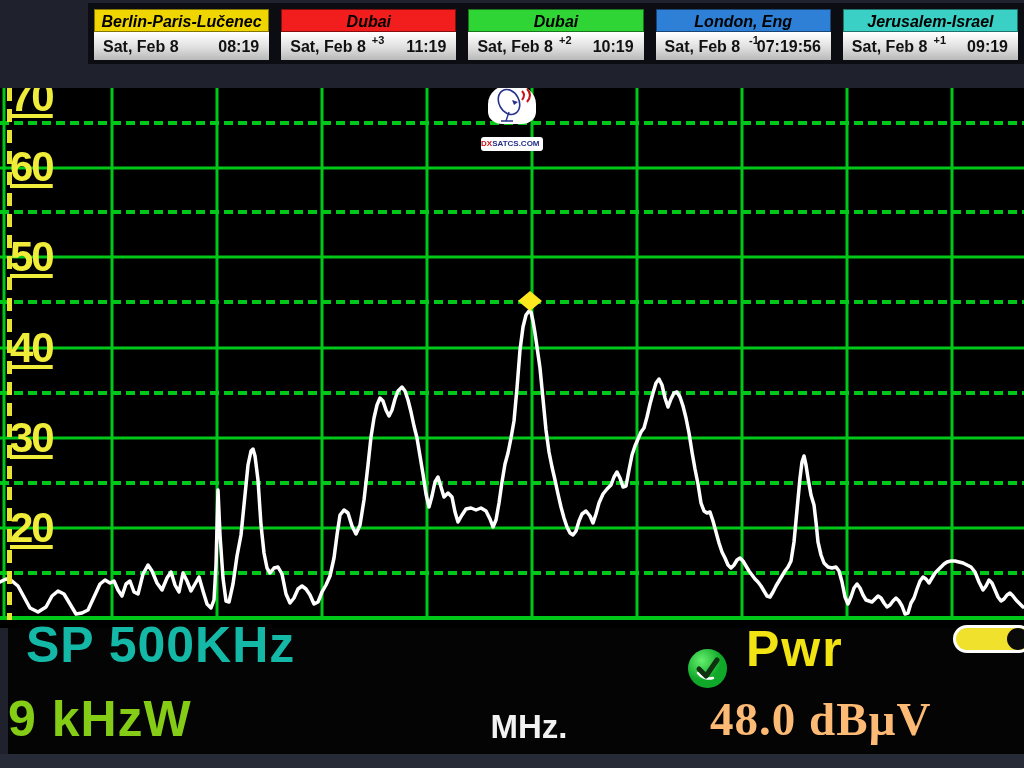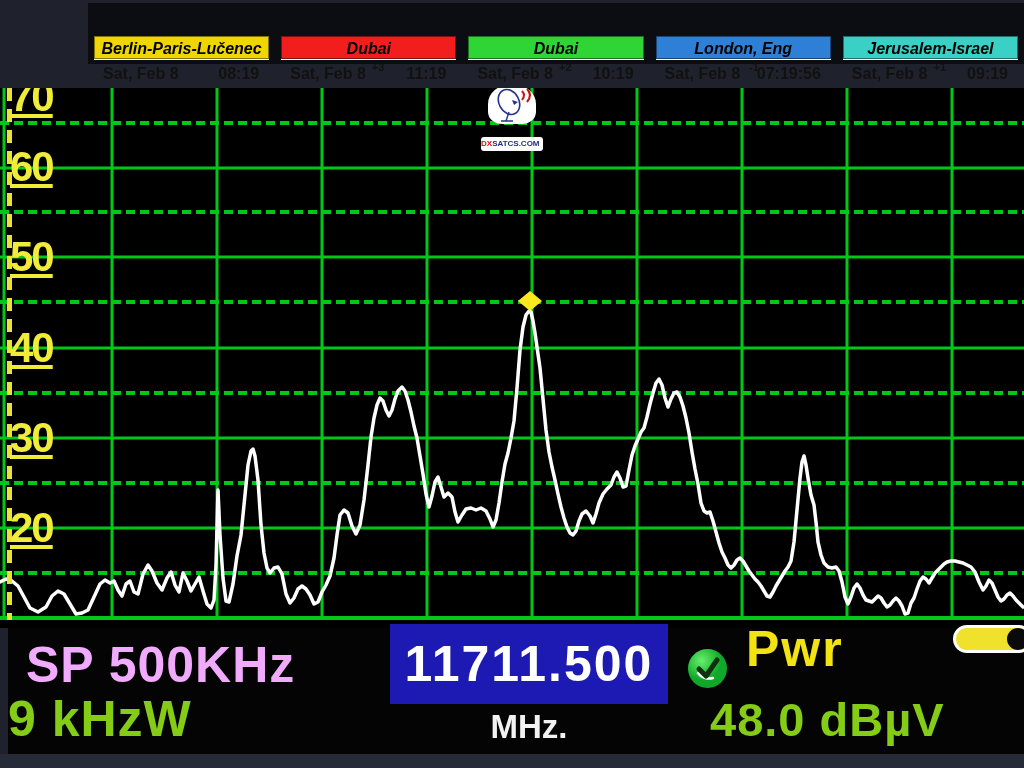--- a/index.html
+++ b/index.html
@@ -1,21 +1,21 @@
 <!DOCTYPE html>
 <html><head>
 <meta charset="utf-8">
 <style>
   html,body{margin:0;padding:0;background:#10121a;}
   .screen{position:relative;width:1024px;height:768px;overflow:hidden;
           background:#1f222c;font-family:"Liberation Sans",sans-serif;}
 
   
   .clockbar{position:absolute;left:88px;top:3px;width:936px;height:61px;
-            background:#0c0d12;display:flex;gap:12px;padding:6px 6px 4px 6px;box-sizing:border-box;align-items:flex-end;}
+            background:#0c0d12;display:flex;gap:12px;padding:6px 6px 4px 6px;box-sizing:border-box;}
   .clockcol{flex:1;display:flex;flex-direction:column;min-width:0;}
   .chead{height:23px;line-height:23px;text-align:center;font-style:italic;font-weight:bold;
          font-size:16px;color:#000;border:1px solid rgba(0,0,0,.45);box-sizing:border-box;
          white-space:nowrap;overflow:hidden;}
   .cbody{flex:1;position:relative;background:linear-gradient(#ffffff,#dedede 55%,#b9b9b9);
          border-top:1px solid #fff;}
   .cdate{position:absolute;left:9px;top:5px;font-size:16px;font-weight:bold;color:#111;white-space:nowrap;}
   .coff{position:absolute;right:72px;top:1px;font-size:11px;font-weight:bold;color:#111;}
   .ctime{position:absolute;right:10px;top:5px;font-size:16px;font-weight:bold;color:#111;white-space:nowrap;}
 
@@ -33,30 +33,30 @@
               border-radius:50% 50% 30% 30%;}
   .logo .band{position:absolute;left:0;top:53px;width:62px;height:14px;background:#fff;
               border-radius:3px;text-align:left;font-size:8px;font-weight:bold;line-height:14px;
               letter-spacing:0;white-space:nowrap;}
   .logo .band .dx{color:#c41414;} .logo .band .rest{color:#232f86;}
 
   
   .bottom-panel{position:absolute;left:8px;top:628px;width:1016px;height:126px;background:#040404;}
   .frame-bottom{position:absolute;left:0;top:754px;width:1024px;height:14px;background:#272b38;}
   .big{font-weight:bold;line-height:1;white-space:nowrap;}
-  .sp-label{position:absolute;left:26px;top:640px;font-size:50px;color:#f0abfc;letter-spacing:1px;}
+  .sp-label{position:absolute;left:26px;top:620px;font-size:50px;color:#14b8a6;letter-spacing:1px;}
   .bw-label{position:absolute;left:8px;top:694px;font-size:50px;color:#84cc16;letter-spacing:1px;}
   .freq-box{position:absolute;left:390px;top:624px;width:278px;height:80px;background:#1d1ab4;
             color:#fff;font-size:50px;font-weight:bold;text-align:center;line-height:80px;
             letter-spacing:2px;}
   .mhz{position:absolute;left:390px;top:710px;width:278px;text-align:center;
        font-size:33px;color:#f2f2f2;}
   .check{position:absolute;left:687px;top:648px;width:41px;height:41px;}
   .pwr{position:absolute;left:746px;top:624px;font-size:50px;color:#f2e312;letter-spacing:2px;}
-  .pwr-value{position:absolute;left:710px;top:696px;font-size:47px;color:#84cc16;letter-spacing:1px;}
+  .pwr-value{position:absolute;left:710px;top:696px;font-size:47px;color:#fdba74;letter-spacing:1px;font-family:Liberation Serif, serif;}
   .toggle{position:absolute;left:953px;top:625px;width:80px;height:28px;border-radius:15px;
           background:#f0e12c;border:3px solid #fff;box-sizing:border-box;}
   .toggle .knob{position:absolute;left:51px;top:0px;width:22px;height:22px;border-radius:50%;background:#0a0a0a;}
 </style>
 </head>
 <body>
 
 <div class="screen">
 
   <div class="clockbar">
@@ -149,21 +149,20 @@
           <path d="M39 5 q6 6 0 13" fill="none" stroke="#c41414" stroke-width="2"></path>
         </svg>
       </div>
       <div class="band"><span class="dx">DX</span><span class="rest">SATCS.COM</span></div>
     </div>
   </div>
 
   <div class="bottom-panel"></div>
   <div class="big sp-label">SP 500KHz</div>
   <div class="big bw-label">9 kHzW</div>
-  <div class="freq-box">11711.500</div>
   <div class="big mhz">MHz.</div>
   <div class="check">
     <svg width="41" height="41" viewBox="0 0 41 41">
       <defs>
           <radialGradient id="gcheck" cx="35%" cy="30%">
             <stop offset="0%" stop-color="#66f06e"></stop>
             <stop offset="100%" stop-color="#0fa828"></stop>
           </radialGradient>
         </defs>
       <circle cx="20.5" cy="20.5" r="19.5" fill="url(#gcheck)"></circle>

